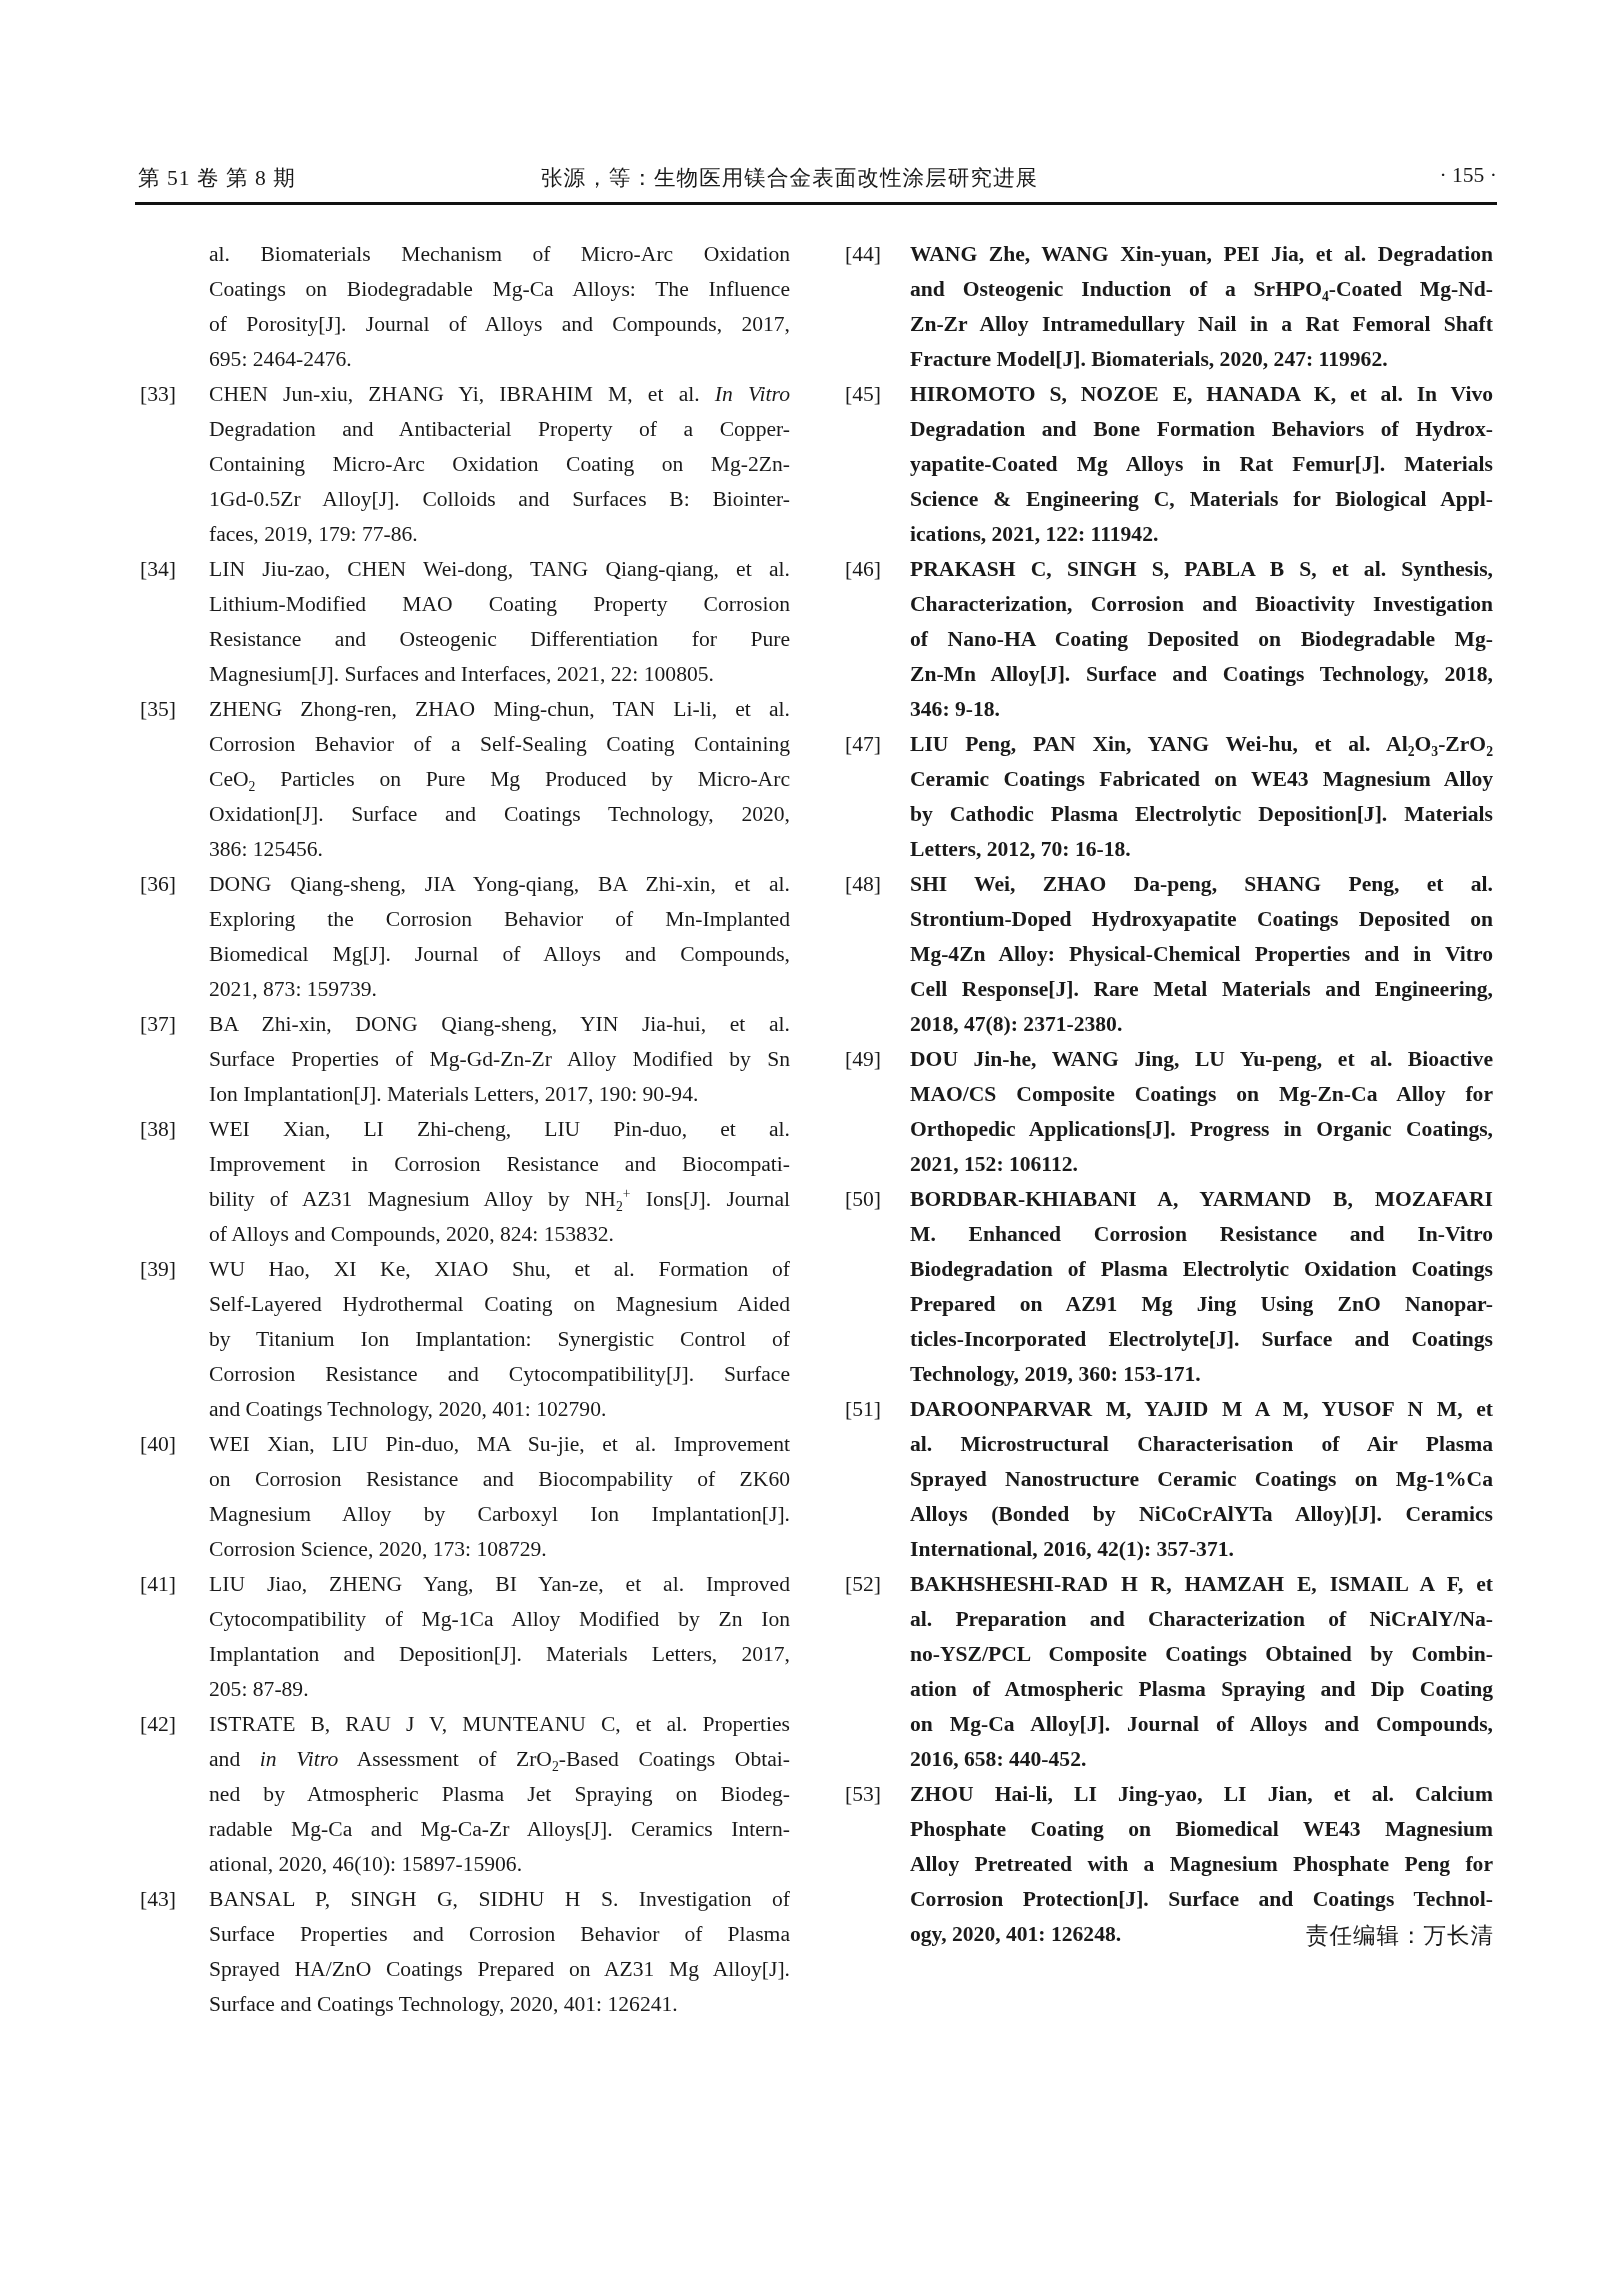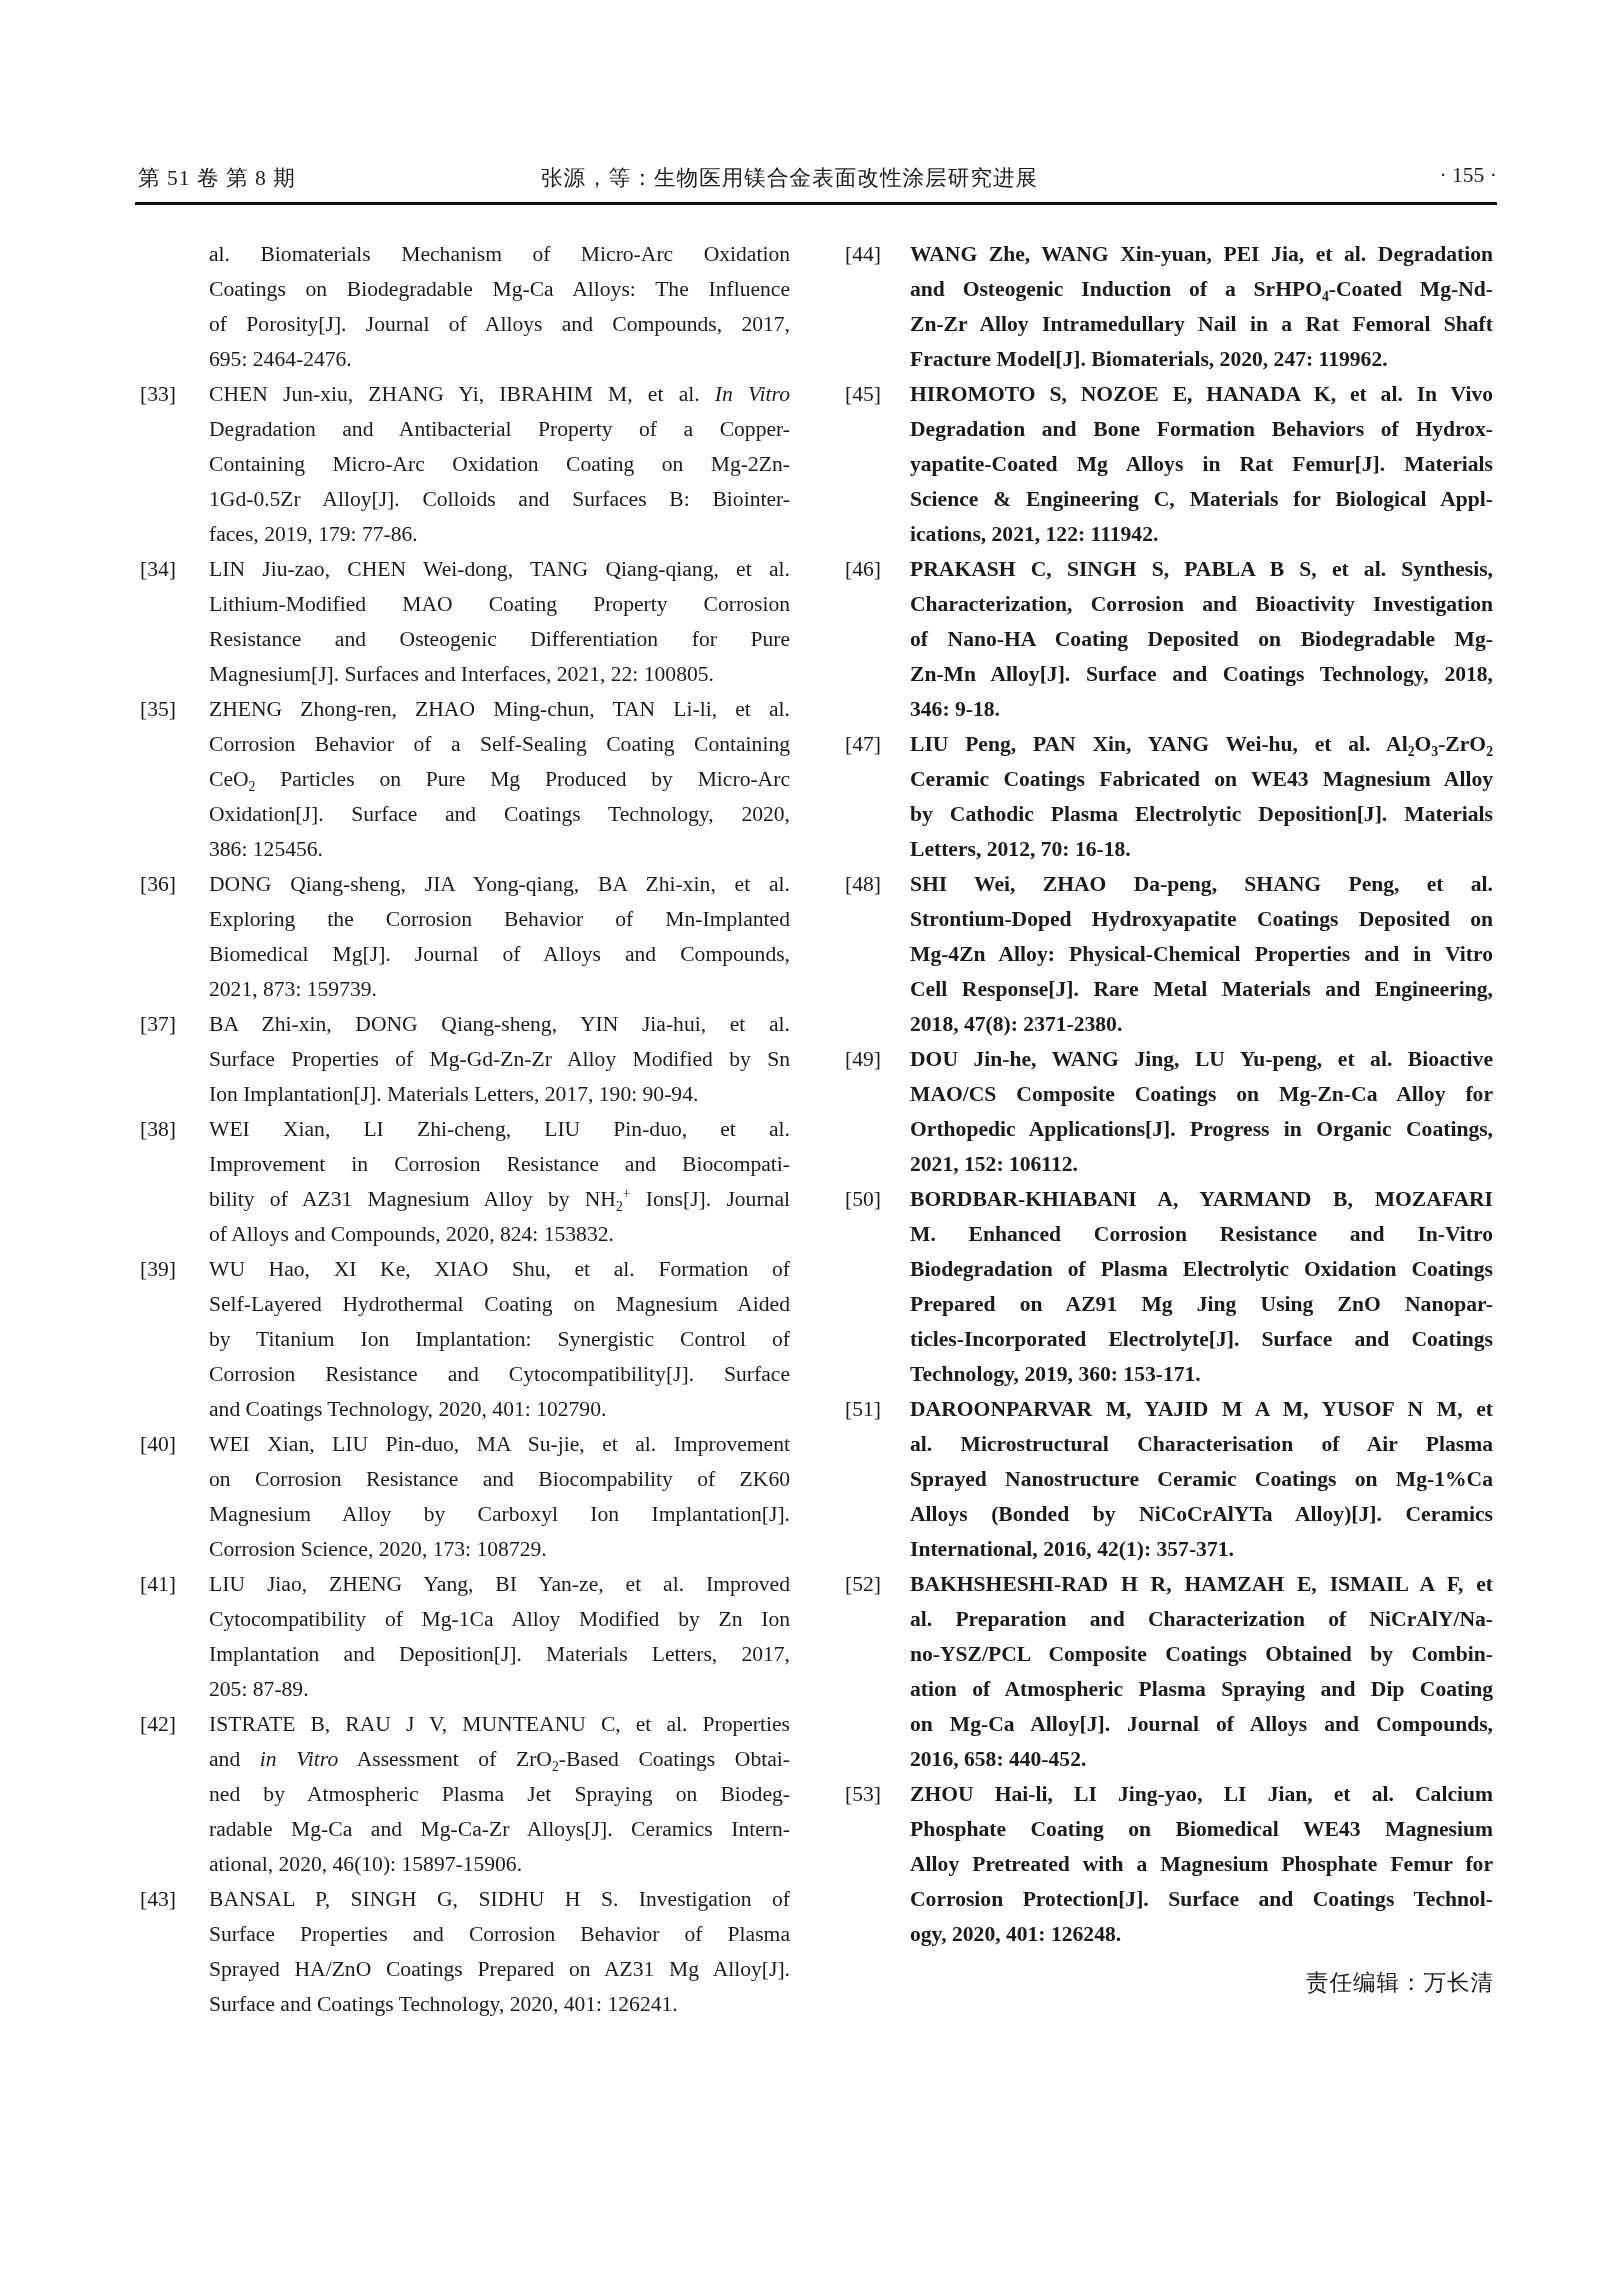--- a/index.html
+++ b/index.html
@@ -15,21 +15,21 @@
   .col.left { left: 140px; width: 650px; }
   .col.right { left: 845px; width: 648px; }
   .ref { position: relative; }
   .ref .num { position: absolute; left: 0; top: 0; font-size: 21.6px; line-height: 35px; }
   .ref .body { margin-left: 69px; }
   .col.right .ref .body { margin-left: 65px; font-weight: bold; }
   .line { font-size: 21.6px; line-height: 35px; height: 35px; white-space: nowrap;
           text-align: justify; text-align-last: justify; overflow: hidden; }
   .line.last { text-align-last: left; }
   sub, sup { font-size: 13.7px; line-height: 0; }
-  .editor { position: absolute; right: 127px; top: 1967px; font-size: 22.5px; letter-spacing: 1px; text-align: right; }
+  .editor { position: absolute; right: 127px; top: 1920px; font-size: 22.5px; letter-spacing: 1px; text-align: right; }
 </style>
 </head>
 <body>
 
 <div class="header">
   <span class="left">第 51 卷  第 8 期</span>
   <span class="center">张源，等：生物医用镁合金表面改性涂层研究进展</span>
   <span class="right">· 155 ·</span>
 </div>
 <div class="rule"></div>
@@ -235,21 +235,21 @@
         <div class="line">ation of Atmospheric Plasma Spraying and Dip Coating</div>
         <div class="line">on Mg-Ca Alloy[J]. Journal of Alloys and Compounds,</div>
         <div class="line last">2016, 658: 440-452.</div>
       </div>
     </div>
     <div class="ref">
       <span class="num">[53]</span>
       <div class="body">
         <div class="line">ZHOU Hai-li, LI Jing-yao, LI Jian, et al. Calcium</div>
         <div class="line">Phosphate Coating on Biomedical WE43 Magnesium</div>
-        <div class="line">Alloy Pretreated with a Magnesium Phosphate Femur for</div>
+        <div class="line">Alloy Pretreated with a Magnesium Phosphate Peng for</div>
         <div class="line">Corrosion Protection[J]. Surface and Coatings Technol-</div>
         <div class="line last">ogy, 2020, 401: 126248.</div>
       </div>
     </div>
   </div>
 
 <div class="editor">责任编辑：万长清</div>
 
 
 </body></html>

